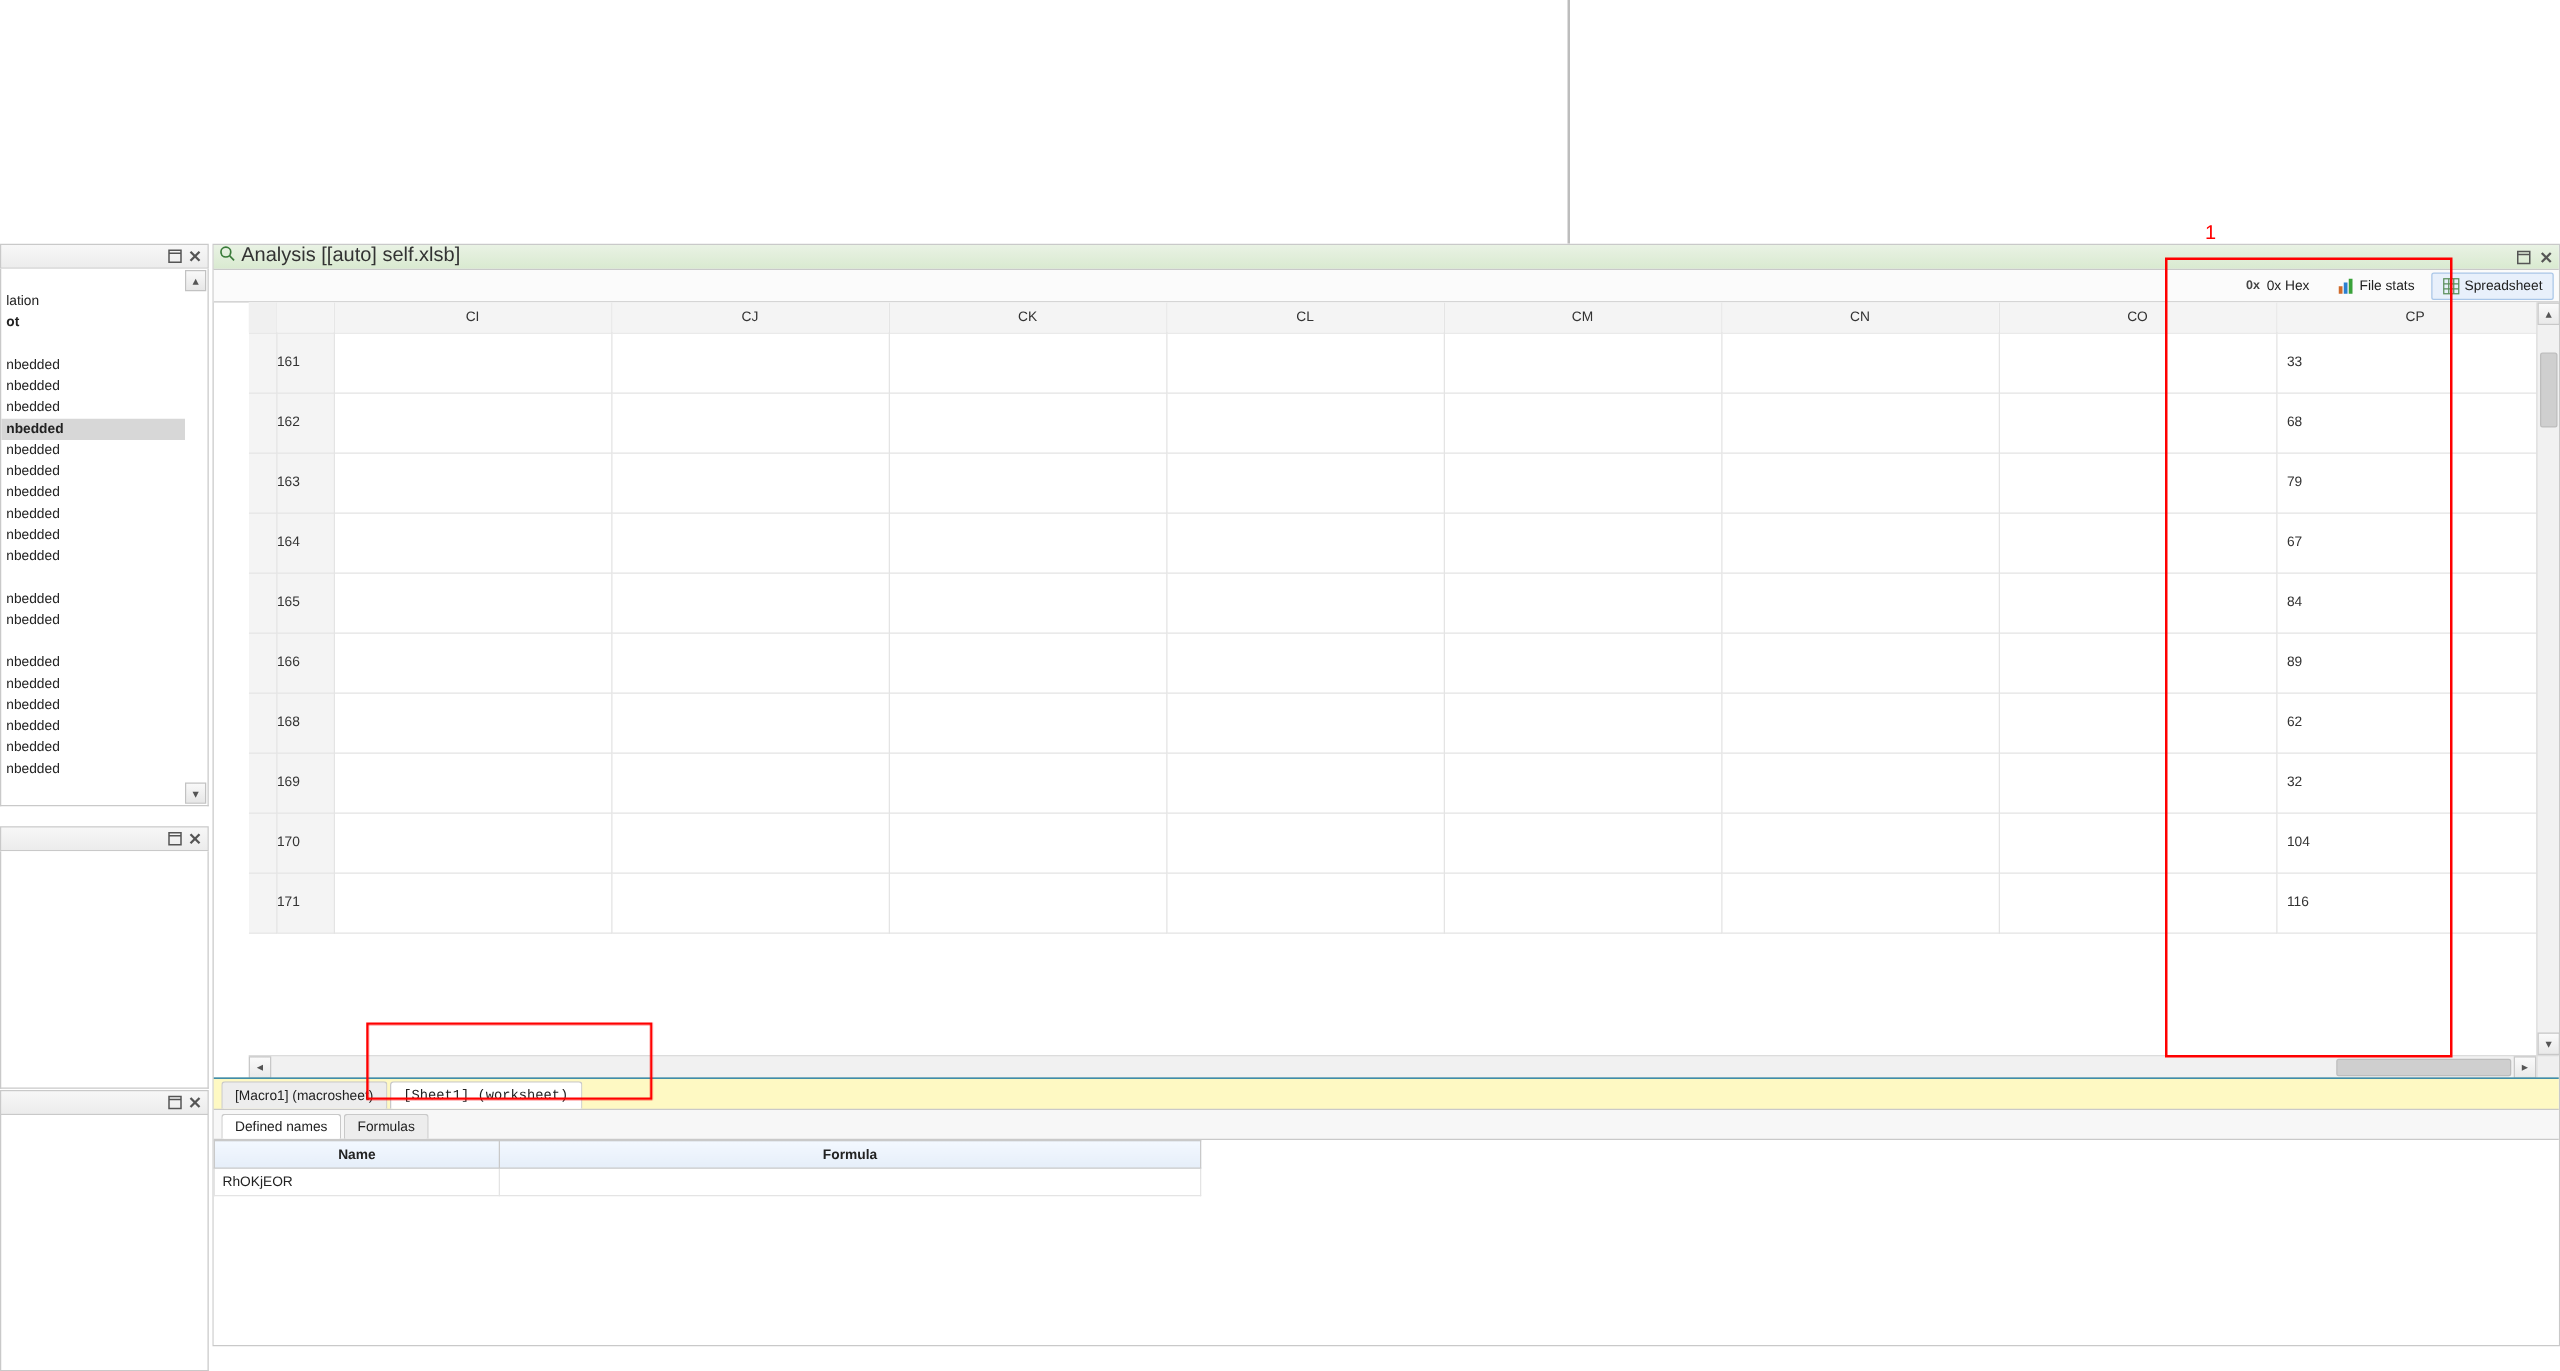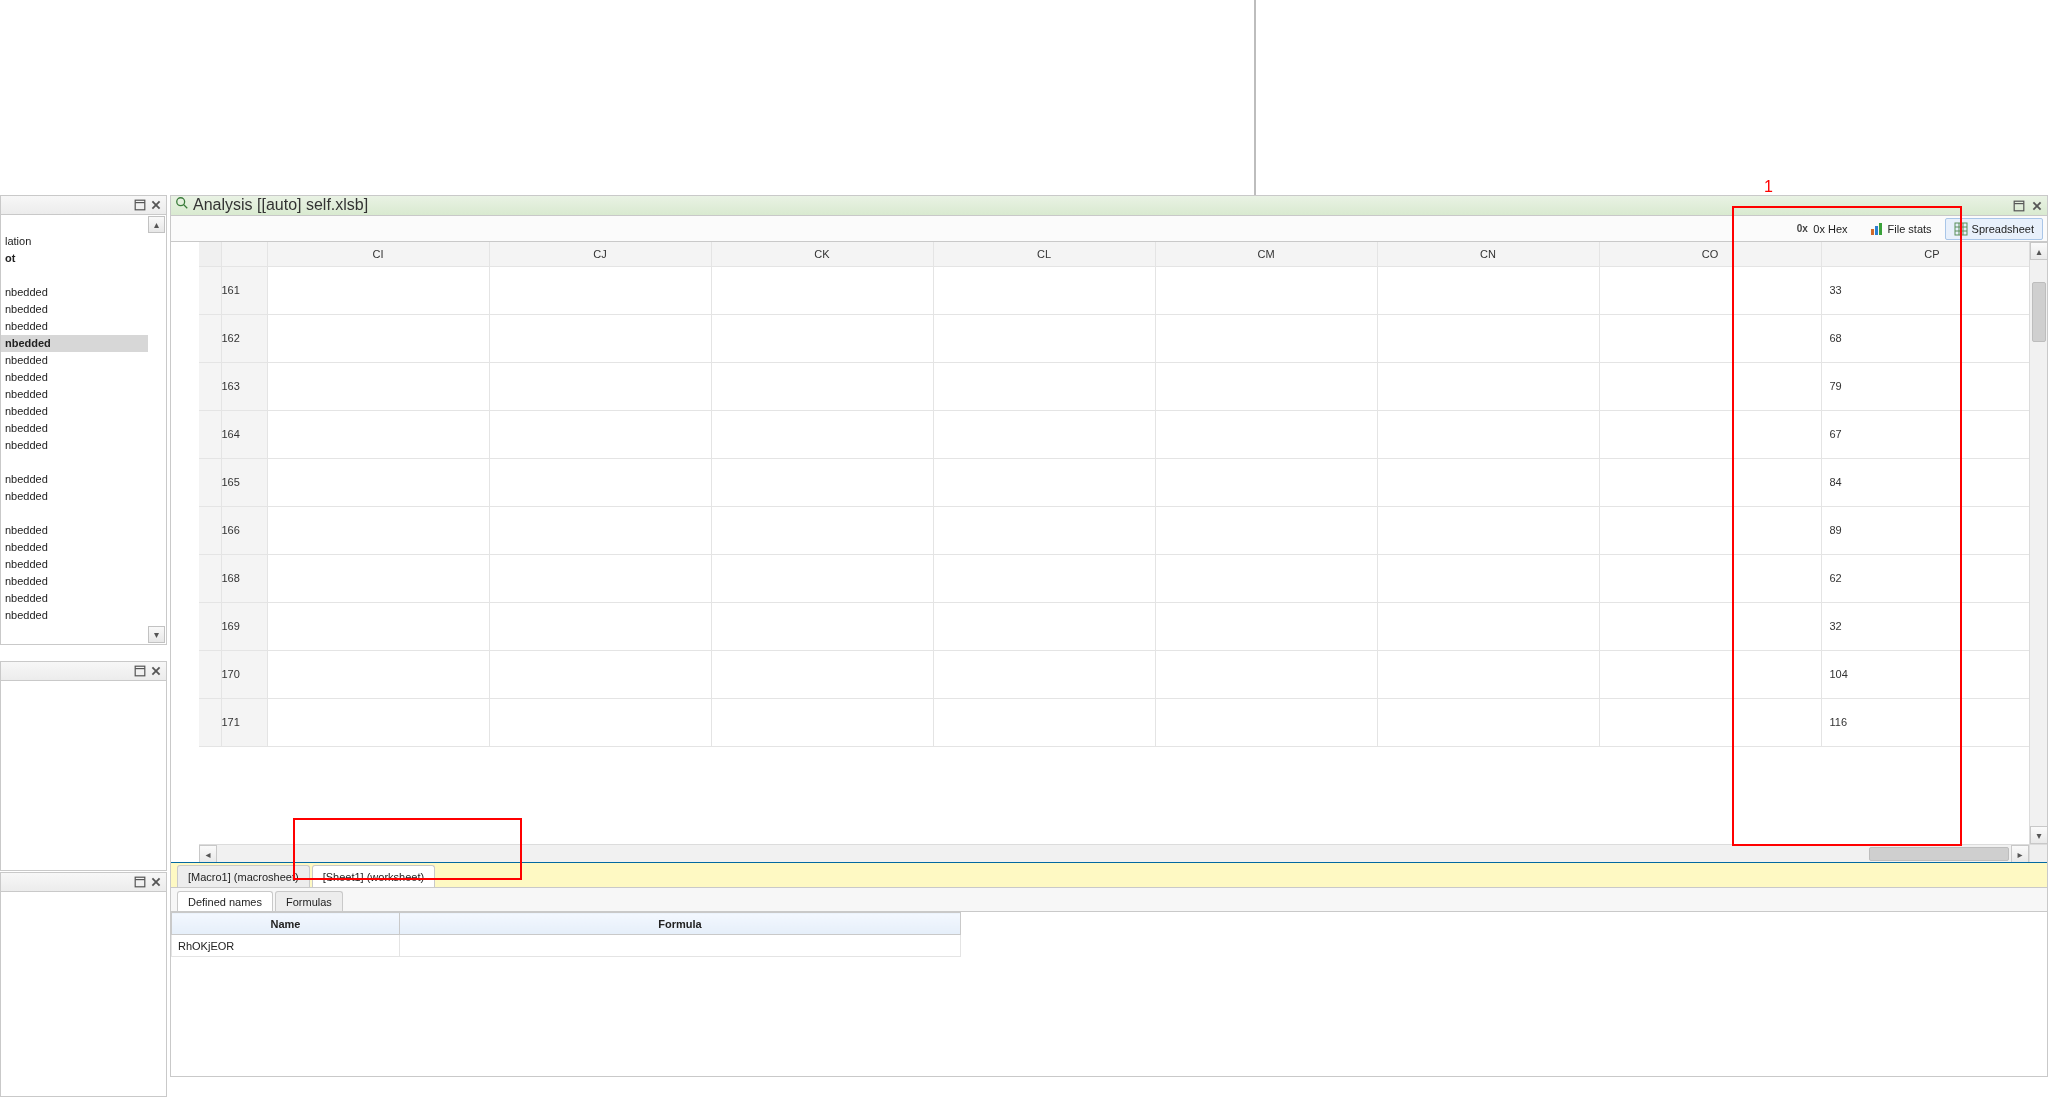--- a/index.html
+++ b/index.html
@@ -66,21 +66,21 @@
   .hscroll { position: absolute; left: 0; right: 18px; bottom: 0; height: 18px; background: #f1f1f1; border-top: 1px solid #dcdcdc; }
   .hscroll .arrow { position: absolute; top: 0; height: 18px; width: 18px; background: linear-gradient(#fafafa,#e9e9e9); border: 1px solid #c8c8c8; display: flex; align-items: center; justify-content: center; font-size: 10px; color: #555; cursor: pointer; }
   .hscroll .arrow.left { left: 0; }
   .hscroll .arrow.right { right: 0; }
   .hscroll .thumb { position: absolute; top: 2px; height: 14px; right: 20px; width: 140px; background: #cfcfcf; border: 1px solid #bdbdbd; border-radius: 2px; }
   .hscroll-corner { position: absolute; right: 0; bottom: 0; width: 18px; height: 18px; background: #efefef; border-left: 1px solid #dcdcdc; border-top: 1px solid #dcdcdc; }
 
   
   .sheet-tabs { position: absolute; left: 0; right: 0; top: calc(46px + 620px); height: 26px; border-top: 1px solid #0369a1; border-bottom: 1px solid #c9c9c9; background: #fef9c3; display: flex; align-items: flex-end; padding-left: 6px; }
   .sheet-tab { height: 22px; padding: 0 10px; margin-right: 2px; display: flex; align-items: center; background: #ededed; border: 1px solid #c9c9c9; border-bottom: none; border-radius: 3px 3px 0 0; font-size: 11px; cursor: pointer; }
-  .sheet-tab.active { background: #ffffff; }
+  .sheet-tab.active { background: #ffffff; font-family: Liberation Mono, monospace; }
 
   .sub-tabs { position: absolute; left: 0; right: 0; top: calc(46px + 620px + 26px); height: 24px; border-bottom: 1px solid #c9c9c9; background: #f7f7f7; display: flex; align-items: flex-end; padding-left: 6px; }
   .sub-tab { height: 20px; padding: 0 10px; margin-right: 2px; display: flex; align-items: center; background: #ededed; border: 1px solid #c9c9c9; border-bottom: none; border-radius: 3px 3px 0 0; font-size: 11px; cursor: pointer; }
   .sub-tab.active { background: #ffffff; }
 
   
   .defnames { position: absolute; left: 0; right: 0; top: calc(46px + 620px + 26px + 24px); bottom: 0; background: #fff; }
   .defnames table { border-collapse: collapse; width: 790px; }
   .defnames th { background: linear-gradient(#f3f8ff,#e5eef9); border: 1px solid #c9c9c9; height: 22px; font-weight: 700; font-size: 11px; }
   .defnames th.colname { width: 228px; }

